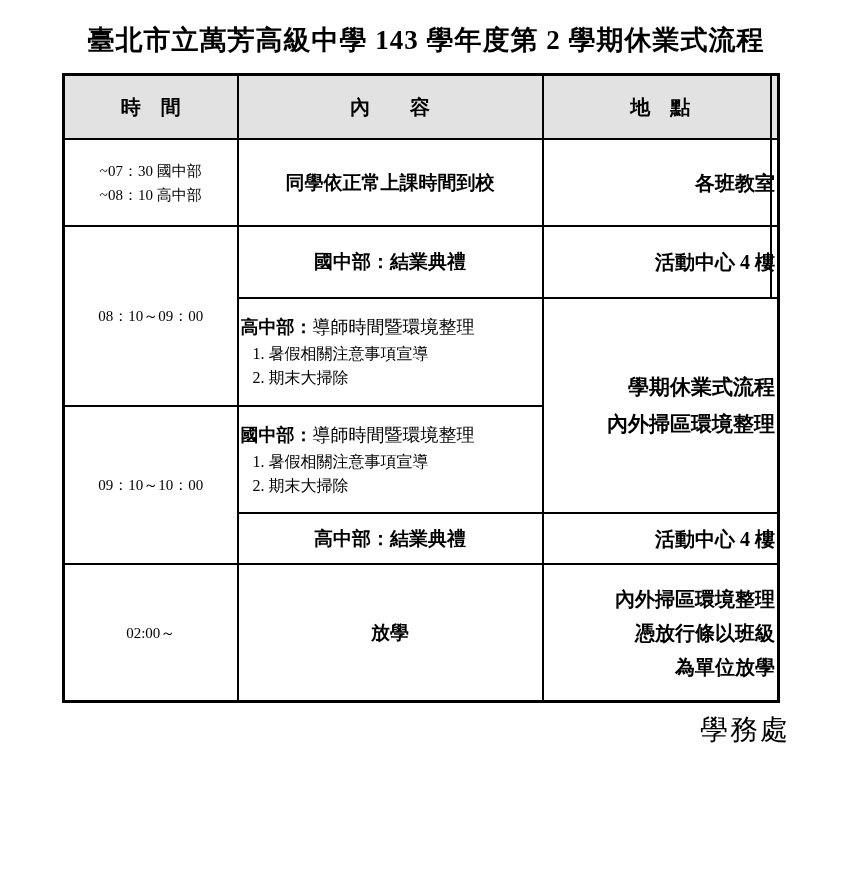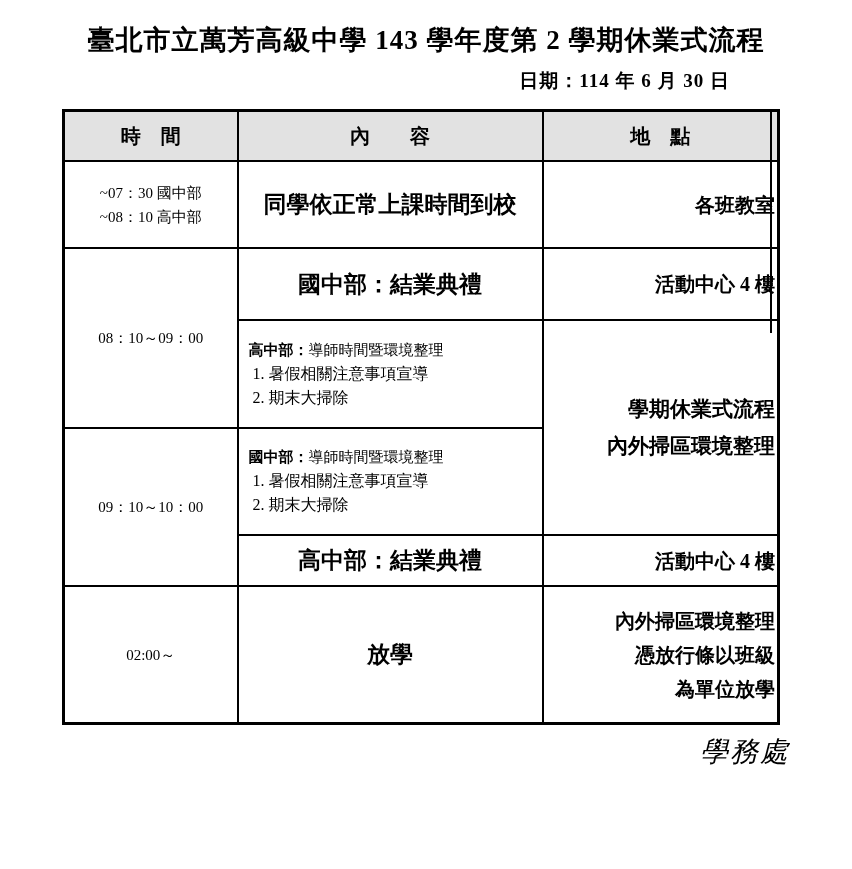--- a/index.html
+++ b/index.html
@@ -34,57 +34,56 @@
     border-collapse: collapse; table-layout: fixed;
     width: 715px; border: 3px solid var(--border-color);
   }
   .schedule th, .schedule td {
     border: 2px solid var(--border-color);
     padding: 2px; vertical-align: middle;
   }
   .col-time { width: 174px; }
   .col-content { width: 305px; }
   .col-location { width: 236px; }
-  tr.rh-head { height: 51px; }
+  tr.rh-head { height: 65px; }
   tr.rh1 { height: 87px; }
   tr.rh2 { height: 72px; }
   tr.rh3 { height: 108px; }
   tr.rh4 { height: 107px; }
   tr.rh5 { height: 51px; }
   tr.rh6 { height: 137px; }
   .schedule th {
     background: var(--header-bg);
     font-size: 20px; font-weight: 700; text-align: center;
   }
   .c-time  { text-align: center; font-size: 15px; line-height: 1.6; }
-  .c-bold  { text-align: center; font-size: 23px; font-weight: 700; }
+  .c-bold  { text-align: center; font-size: 19px; font-weight: 700; }
   .c-loc   { text-align: right; font-size: 20px; line-height: 1.7; font-weight: bold; }
   .c-loc.big { font-size: 21px; line-height: 1.75; }
   .c-detail { text-align: left; padding: 4px 6px 4px 9px; }
-  .detail-title { font-size: 15px; line-height: 1.55; margin-left: 8px; }
+  .detail-title { font-size: 18px; line-height: 1.55; }
   .detail-title .b { font-weight: 700; }
   .detail-item { font-size: 16px; line-height: 1.5; padding-left: 12px; }
   .right-artifact {
     position: absolute; top: 2px; right: 5px;
     width: 2px; height: 222px; background: var(--border-color);
   }
   .signature {
     font-size: 28px; text-align: right;
-    margin: 8px 62px 0 0; letter-spacing: 2px; font-style: italic;
+    margin: 8px 62px 0 0; letter-spacing: 2px;
   }
 </style>
 </head>
 <body>
 
 <div class="page">
 
   <h1 class="title">臺北市立萬芳高級中學 143 學年度第 2 學期休業式流程</h1>
 
 
-  <div class="dateline">日期：114 年 6 月 30 日</div>
 
   <div class="table-wrap">
     <table class="schedule">
       <colgroup>
         <col class="col-time">
         <col class="col-content">
         <col class="col-location">
       </colgroup>
       <tbody>
         <tr class="rh-head">

